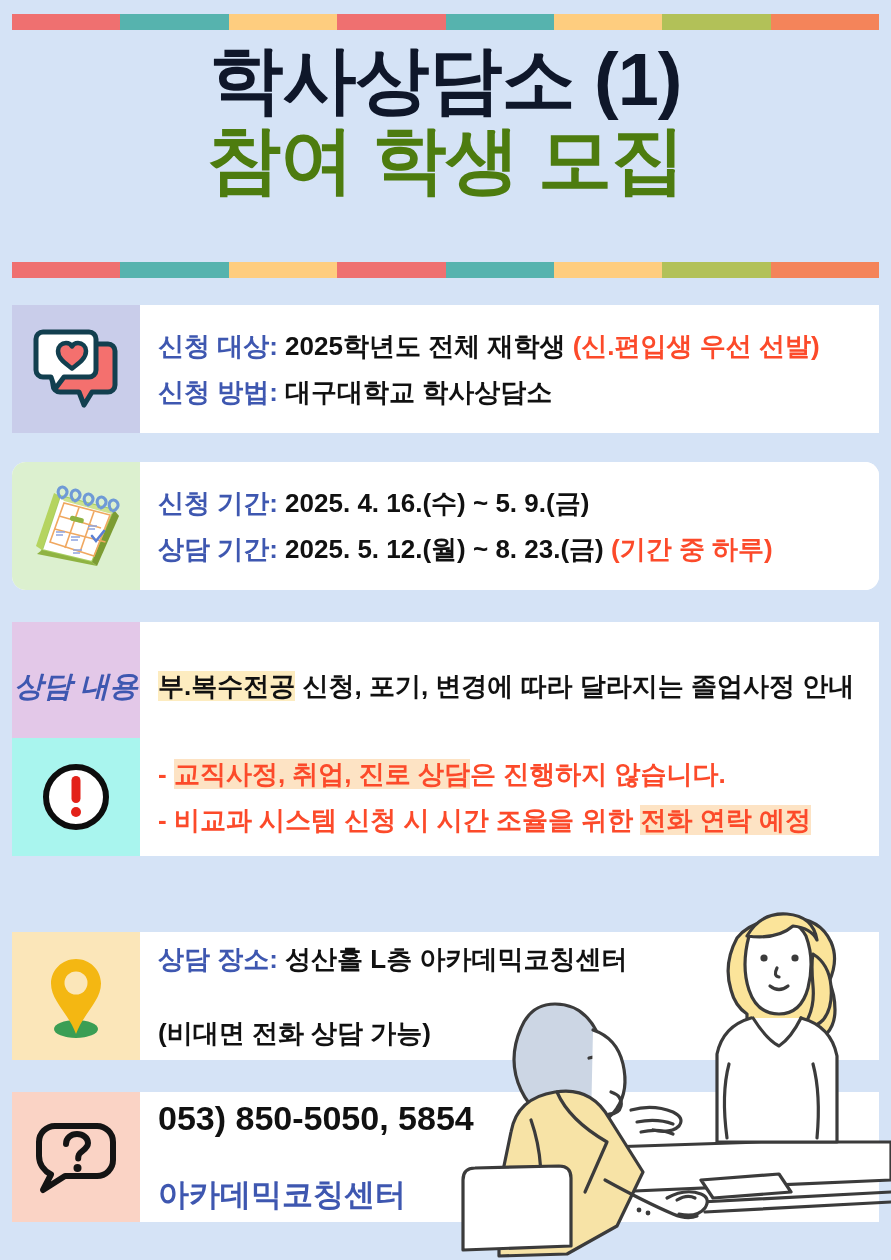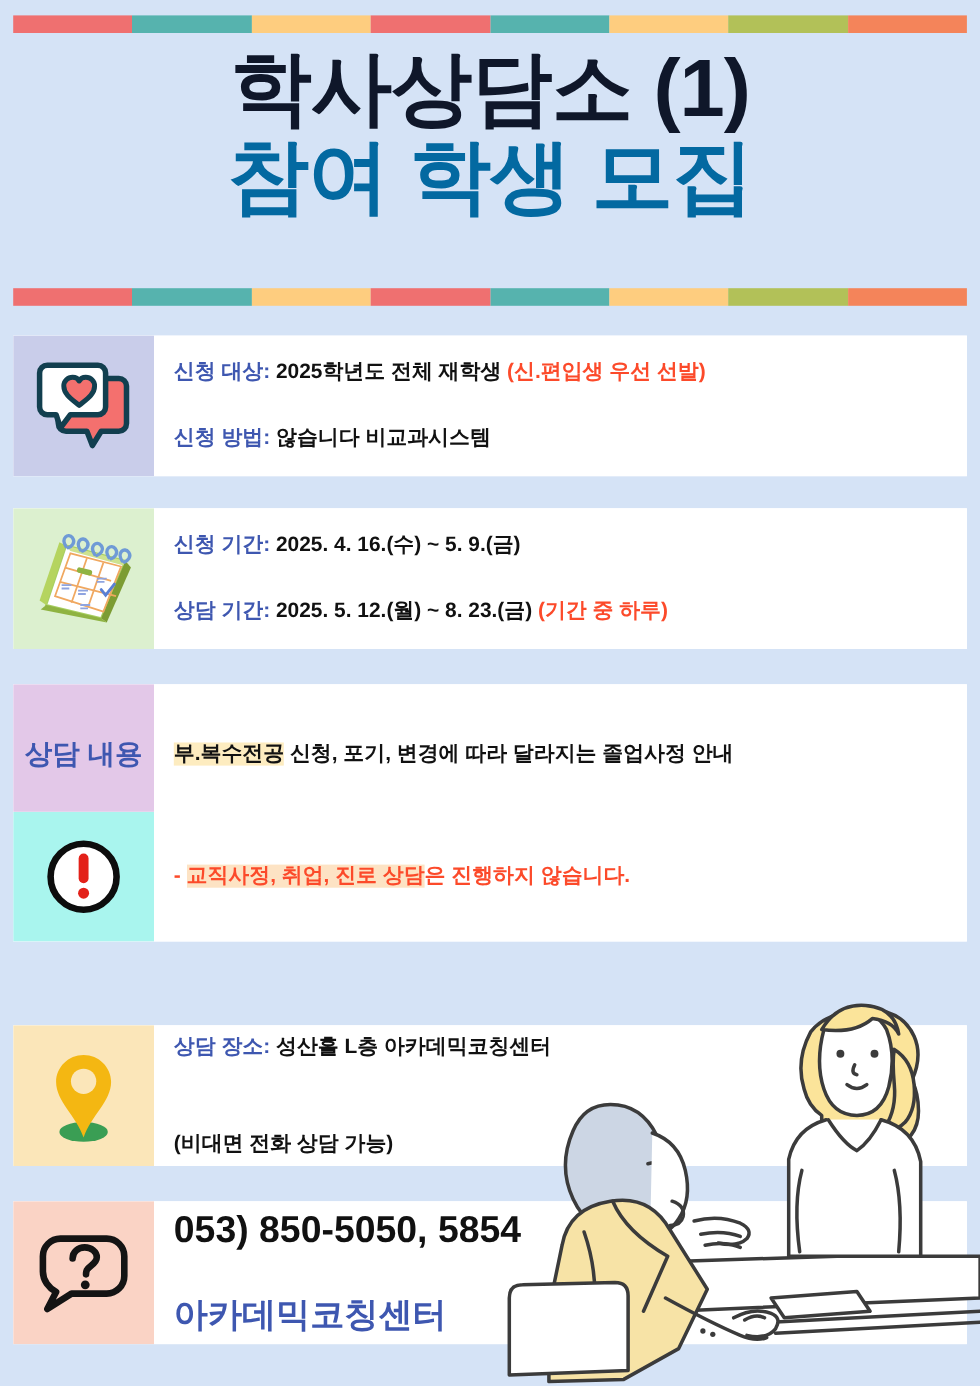--- a/index.html
+++ b/index.html
@@ -48,42 +48,42 @@
     position:relative;
   }
   .body-cell{
     flex:1 1 auto;
     background:#ffffff;
     display:flex;flex-direction:column;justify-content:center;
     padding-left:18px;padding-right:10px;
     position:relative;z-index:2;
   }
   .line{
-    font-size:19px;font-weight:bold;
+    font-size:26px;font-weight:bold;
     color:#111111;
     line-height:1.25;
     white-space:nowrap;
-    margin:18px 0;
+    margin:7px 0;
   }
   .lbl{color:#3e57b0;}
   .red{color:#fc4a2a;}
   .hl{background:#fdecc0;text-align:center;}
   .hl-org{background:#fde3c4;}
 
   
   .label-cell{
     width:128px;flex:0 0 128px;
     display:flex;align-items:center;justify-content:center;
-    font-size:25px;font-weight:bold;color:#3e57b0;
-    text-align:center;line-height:1.2;
+    font-size:29px;font-weight:bold;color:#3e57b0;
+    text-align:center;line-height:1.2;font-style:italic;
   }
 
   
   #card-apply   {top:305px;height:128px;}
-  #card-period  {top:462px;height:128px;}
+  #card-period  {top:462px;height:128px;border-radius:14px;}
   #card-content {top:622px;height:128px;}
   #card-notice  {top:738px;height:118px;}
   #card-place   {top:932px;height:128px;}
   #card-contact {top:1092px;height:130px;}
 
   #card-apply   .icon-cell{background:#c9cdea;}
   #card-period  .icon-cell{background:#dcf0cf;}
   #card-content .label-cell{background:#e3c8e8;}
   #card-notice  .icon-cell{background:#a9f5ee;}
   #card-place   .icon-cell{background:#fbe6b9;}
@@ -117,21 +117,21 @@
       <span style="background: rgb(254, 205, 127); width: 12.5%;"></span>
       <span style="background: rgb(239, 112, 112); width: 12.5%;"></span>
       <span style="background: rgb(86, 179, 174); width: 12.5%;"></span>
       <span style="background: rgb(254, 205, 127); width: 12.5%;"></span>
       <span style="background: rgb(178, 193, 88); width: 12.5%;"></span>
       <span style="background: rgb(244, 132, 90); width: 12.5%;"></span>
     </div>
 
   <div class="title-block">
     <div class="title-line l1" style="color: #0f172a;">학사상담소 (1)</div>
-    <div class="title-line l2" style="color: #0369a1;">참여 학생 모집</div>
+    <div class="title-line l2" style="color: #4d7c0f;">참여 학생 모집</div>
   </div>
 
   <div class="rule bot" id="rule-bot">
       <span style="background: rgb(239, 112, 112); width: 12.5%;"></span>
       <span style="background: rgb(86, 179, 174); width: 12.5%;"></span>
       <span style="background: rgb(254, 205, 127); width: 12.5%;"></span>
       <span style="background: rgb(239, 112, 112); width: 12.5%;"></span>
       <span style="background: rgb(86, 179, 174); width: 12.5%;"></span>
       <span style="background: rgb(254, 205, 127); width: 12.5%;"></span>
       <span style="background: rgb(178, 193, 88); width: 12.5%;"></span>
@@ -143,21 +143,21 @@
       <span>
         <svg class="icon-svg" width="92" height="86" viewBox="0 0 92 86">
           <path d="M30 18h48a7 7 0 0 1 7 7v34a7 7 0 0 1-7 7H62l-8 13-5-13H30a7 7 0 0 1-7-7V25a7 7 0 0 1 7-7z" fill="#f4706e" stroke="#123f4f" stroke-width="5" stroke-linejoin="round"></path>
           <path d="M13 6h46a7 7 0 0 1 7 7v31a7 7 0 0 1-7 7H34l-9 12-4-12h-8a7 7 0 0 1-7-7V13a7 7 0 0 1 7-7z" fill="#ffffff" stroke="#123f4f" stroke-width="5" stroke-linejoin="round"></path>
           <path d="M36 17c-4.4 0-8 3.4-8 7.9 0 8.2 8.6 13 14 17.6 5.4-4.6 14-9.4 14-17.6 0-4.5-3.6-7.9-8-7.9-3 0-5.1 1.6-6 3.4-0.9-1.8-3-3.4-6-3.4z" fill="#f4706e" stroke="#123f4f" stroke-width="4.5" stroke-linejoin="round"></path>
         </svg>
       </span>
     </div>
     <div class="body-cell">
       <div class="line"><span class="lbl">신청 대상: </span><span>2025학년도 전체 재학생 </span><span class="red">(신.편입생 우선 선발)</span></div>
-      <div class="line"><span class="lbl">신청 방법: </span><span>않습니다 비교과시스템</span></div>
+      <div class="line"><span class="lbl">신청 방법: </span><span>대구대학교 학사상담소</span></div>
     </div>
   </div>
 
   <div class="card" id="card-period">
     <div class="icon-cell" style="background: rgb(220, 240, 207);">
       <span>
         <svg class="icon-svg" width="100" height="92" viewBox="0 0 100 92">
           <path d="M16 70 L34 16 L88 30 L66 82 Z" fill="#ffffff" stroke="#a8cf62" stroke-width="2"></path>
           <path d="M34 16 L16 70 L10 66 L28 13 Z" fill="#b5d45f"></path>
           <path d="M34 16 L88 30 L93 36 L38 21 Z" fill="#cde28f"></path>
@@ -203,20 +203,21 @@
       <span>
         <svg class="icon-svg" width="74" height="74" viewBox="0 0 74 74">
           <circle cx="37" cy="37" r="30" fill="#ffffff" stroke="#0d0d0d" stroke-width="6"></circle>
           <rect x="32.5" y="16" width="9" height="27" rx="4.5" fill="#e32119"></rect>
           <circle cx="37" cy="52" r="5" fill="#e32119"></circle>
         </svg>
       </span>
     </div>
     <div class="body-cell">
       <div class="line"><span class="red">- </span><span class="hl-org red">교직사정, 취업, 진로 상담</span><span class="red">은 진행하지 않습니다.</span></div>
+      <div class="line"><span class="red">- 비교과 시스템 신청 시 시간 조율을 위한 </span><span class="hl-org red">전화 연락 예정</span></div>
     </div>
   </div>
 
   <div class="card" id="card-place">
     <div class="icon-cell" style="background: rgb(251, 230, 185);">
       <span>
         <svg class="icon-svg" width="74" height="90" viewBox="0 0 74 90">
           <ellipse cx="37" cy="78" rx="22" ry="9" fill="#3a9e54"></ellipse>
           <path d="M37 8c-13.8 0-25 11-25 24.6C12 50 30 63 37 83c7-20 25-33 25-50.4C62 19 50.8 8 37 8z" fill="#f4b712"></path>
           <circle cx="37" cy="32" r="11.5" fill="#fbe6b9"></circle>

